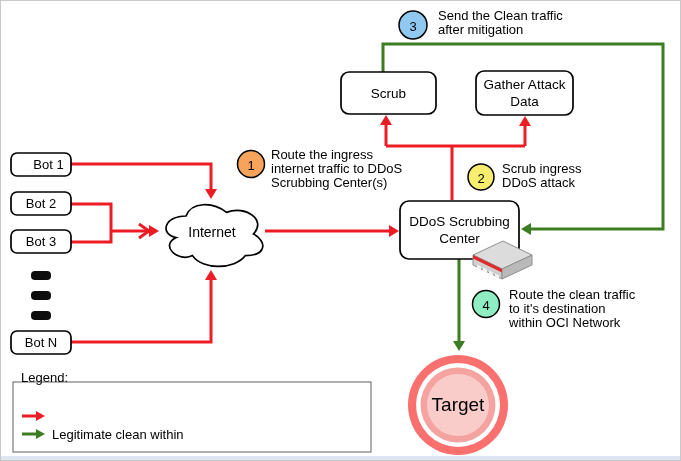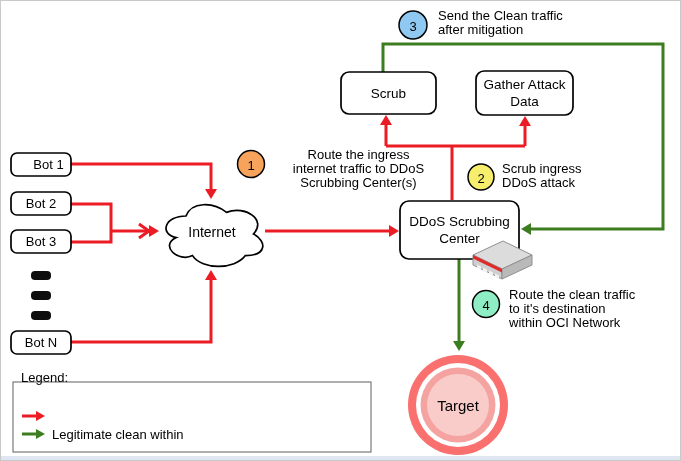--- a/index.html
+++ b/index.html
@@ -135,28 +135,28 @@
   <div class="lbl bot-lbl center-lbl" style="left:10px; top:330px; width:60px; height:23px;">Bot N</div>
 
   <div class="lbl center-lbl" style="left:166px; top:218px; width:90px; height:26px; font-size:14px;">Internet</div>
 
   <div class="lbl node-lbl center-lbl" style="left:340px; top:71px; width:95px; height:42px;">Scrub</div>
   <div class="lbl node-lbl center-lbl" style="left:475px; top:70px; width:97px; height:44px;">Gather Attack
 Data</div>
   <div class="lbl node-lbl center-lbl" style="left:399px; top:200px; width:119px; height:58px;">DDoS Scrubbing
 Center</div>
 
-  <div class="lbl center-lbl" style="left:417px; top:391px; width:80px; height:26px; font-size:15px;">Target</div>
+  <div class="lbl center-lbl" style="left:417px; top:391px; width:80px; height:26px; font-size:19px;">Target</div>
 
   <div class="stepnum" style="left:250px; top:164px;">1</div>
   <div class="stepnum" style="left:480px; top:177px;">2</div>
   <div class="stepnum" style="left:412px; top:25px;">3</div>
   <div class="stepnum" style="left:485px; top:304px;">4</div>
 
-  <div class="lbl annot" style="left:270px; top:147px; width:175px;text-align:center;">Route the ingress
+  <div class="lbl annot" style="left:270px; top:147px; width:175px;">Route the ingress
 internet traffic to DDoS
 Scrubbing Center(s)</div>
   <div class="lbl annot" style="left:501px; top:161px; width:120px;">Scrub ingress
 DDoS attack</div>
   <div class="lbl annot" style="left:437px; top:8px; width:160px;">Send the Clean traffic
 after mitigation</div>
   <div class="lbl annot" style="left:508px; top:287px; width:160px;">Route the clean traffic
 to it's destination
 within OCI Network</div>
 

